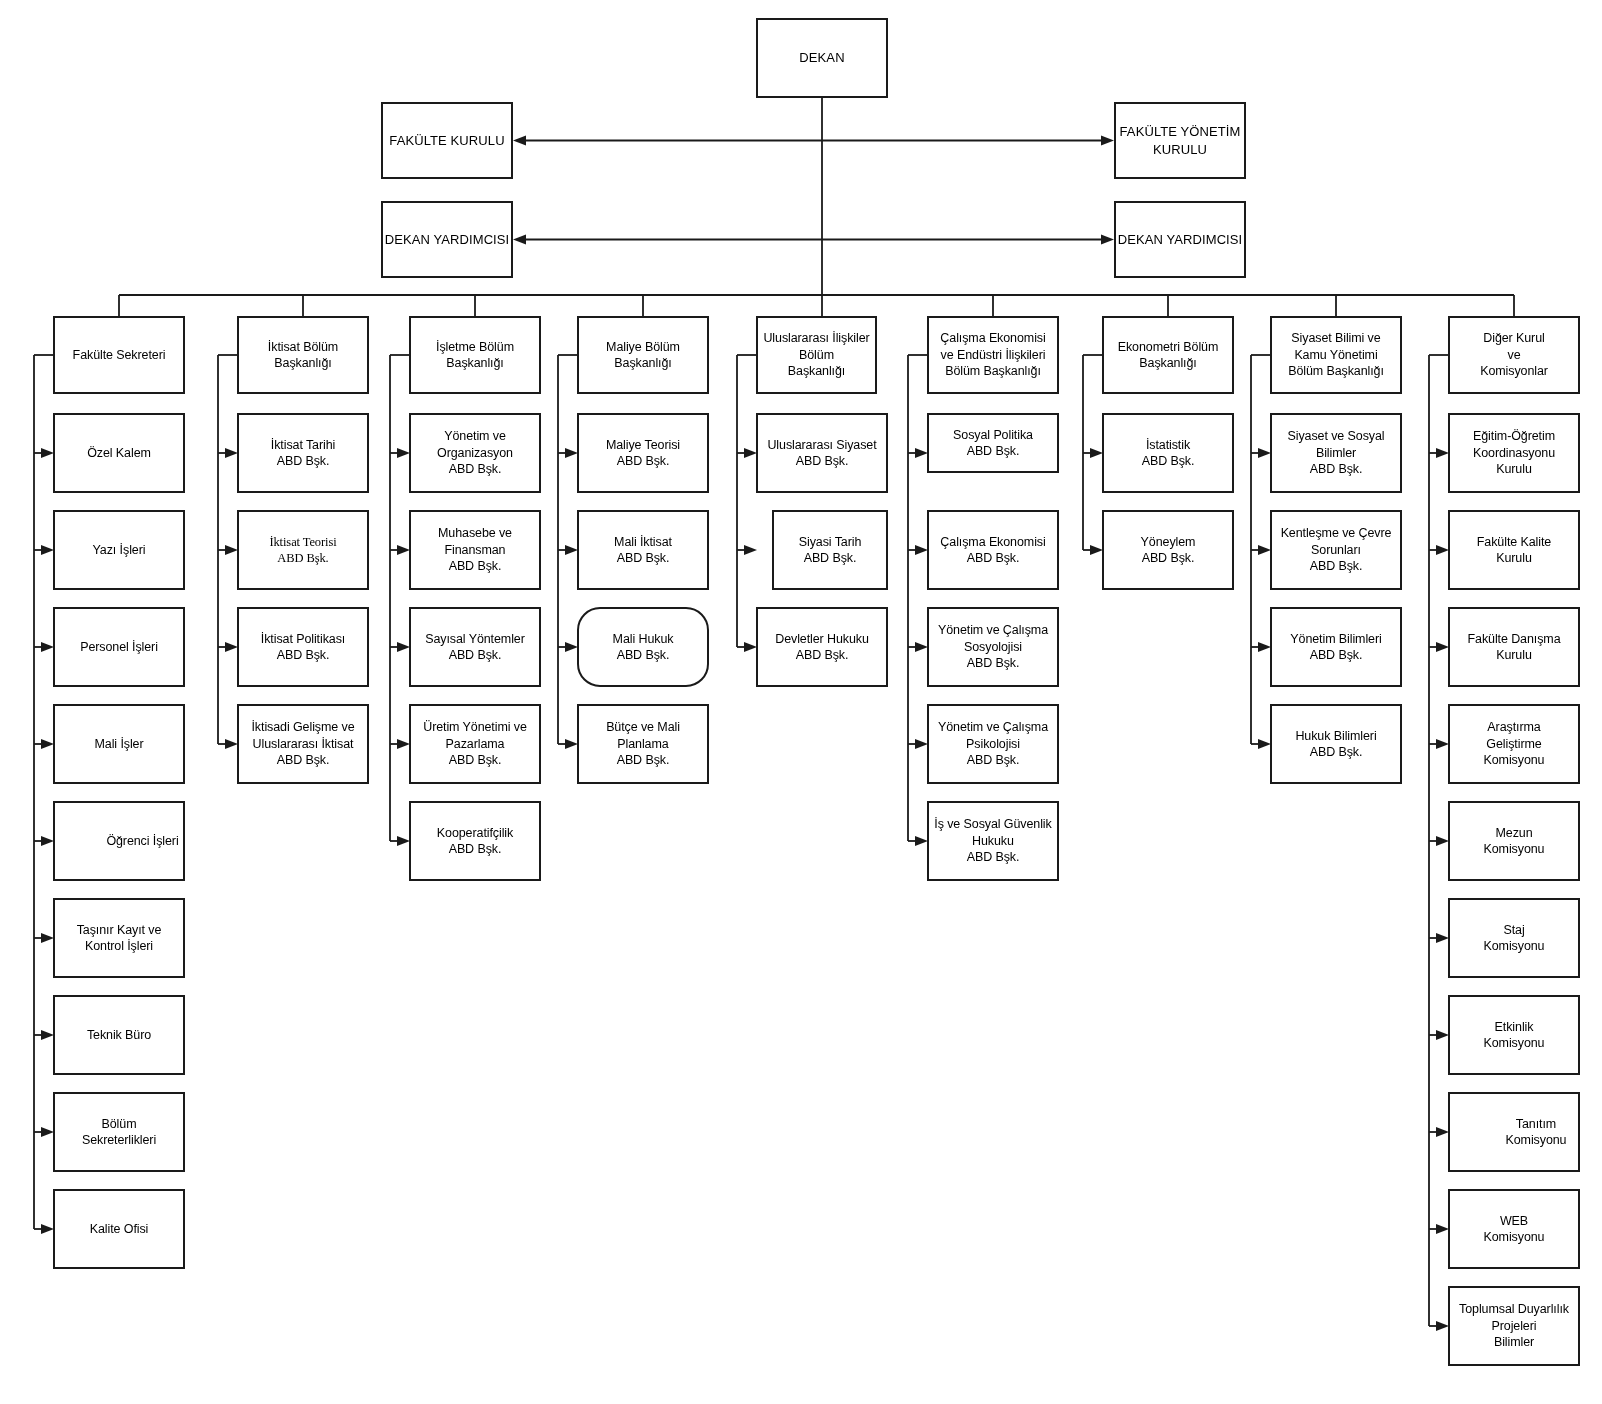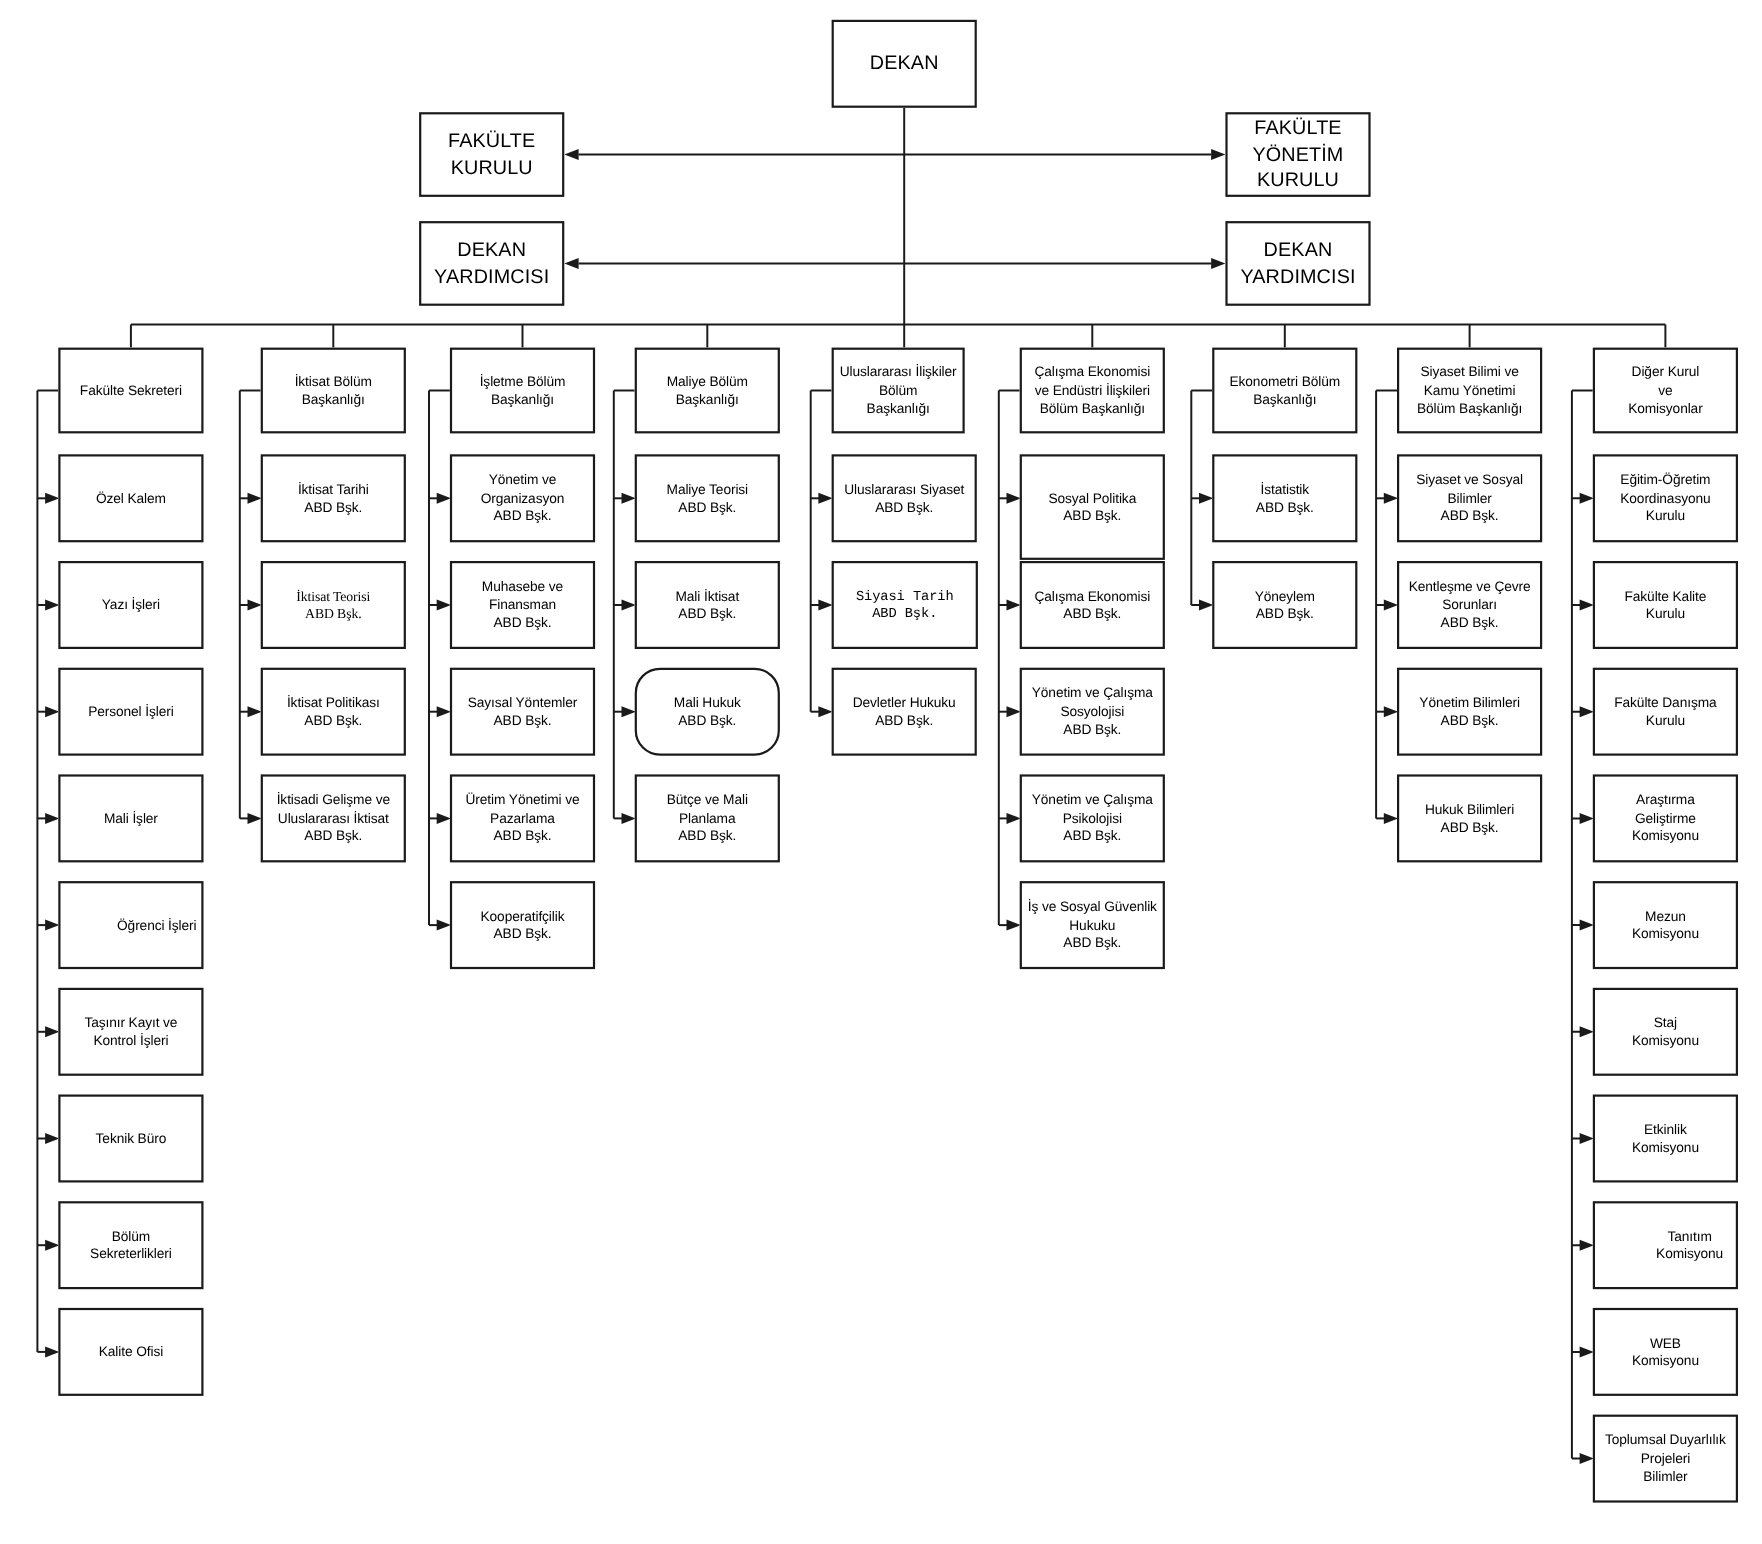--- a/index.html
+++ b/index.html
@@ -26,21 +26,21 @@
     align-items: center;
     justify-content: center;
     text-align: center;
     white-space: pre-line;
     font-size: 12.5px;
     line-height: 1.32;
     letter-spacing: -0.1px;
     padding: 1px;
   }
   .top-box {
-    font-size: 18px;
+    font-size: 13px;
     letter-spacing: 0.1px;
   }
 </style>
 </head>
 <body>
 
 <div id="canvas">
   <svg id="connectors" xmlns="http://www.w3.org/2000/svg">
       <line x1="822" y1="98" x2="822" y2="295" stroke="#1a1a1a" stroke-width="1.8"></line>
       <line x1="526" y1="140.5" x2="1101" y2="140.5" stroke="#1a1a1a" stroke-width="1.8"></line>
@@ -224,28 +224,28 @@
       <div class="box" style="left: 577px; top: 607px; width: 132px; height: 80px; border-radius: 23px;">Mali Hukuk
 ABD Bşk.</div>
       <div class="box" style="left: 577px; top: 704px; width: 132px; height: 80px;">Bütçe ve Mali
 Planlama
 ABD Bşk.</div>
       <div class="box" style="left: 756px; top: 316px; width: 121px; height: 78px;">Uluslararası İlişkiler
 Bölüm
 Başkanlığı</div>
       <div class="box" style="left: 756px; top: 413px; width: 132px; height: 80px;">Uluslararası Siyaset
 ABD Bşk.</div>
-      <div class="box" style="left: 756px; top: 510px; width: 133px; height: 80px; font-family: Liberation Mono, monospace;">Siyasi Tarih
+      <div class="box" style="left: 772px; top: 510px; width: 116px; height: 80px;">Siyasi Tarih
 ABD Bşk.</div>
       <div class="box" style="left: 756px; top: 607px; width: 132px; height: 80px;">Devletler Hukuku
 ABD Bşk.</div>
       <div class="box" style="left: 927px; top: 316px; width: 132px; height: 78px;">Çalışma Ekonomisi
 ve Endüstri İlişkileri
 Bölüm Başkanlığı</div>
-      <div class="box" style="left: 927px; top: 413px; width: 132px; height: 96px;">Sosyal Politika
+      <div class="box" style="left: 927px; top: 413px; width: 132px; height: 60px;">Sosyal Politika
 ABD Bşk.</div>
       <div class="box" style="left: 927px; top: 510px; width: 132px; height: 80px;">Çalışma Ekonomisi
 ABD Bşk.</div>
       <div class="box" style="left: 927px; top: 607px; width: 132px; height: 80px;">Yönetim ve Çalışma
 Sosyolojisi
 ABD Bşk.</div>
       <div class="box" style="left: 927px; top: 704px; width: 132px; height: 80px;">Yönetim ve Çalışma
 Psikolojisi
 ABD Bşk.</div>
       <div class="box" style="left: 927px; top: 801px; width: 132px; height: 80px;">İş ve Sosyal Güvenlik

